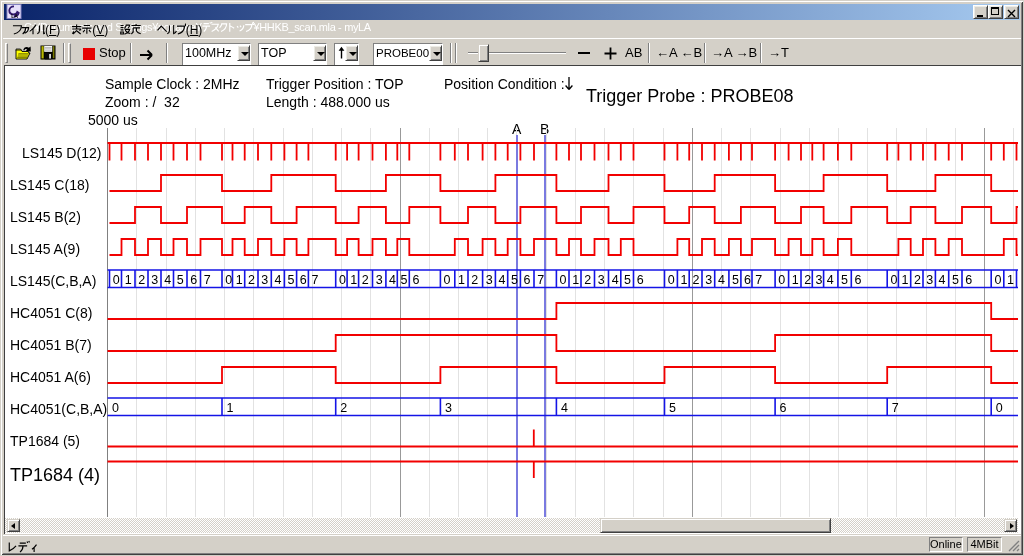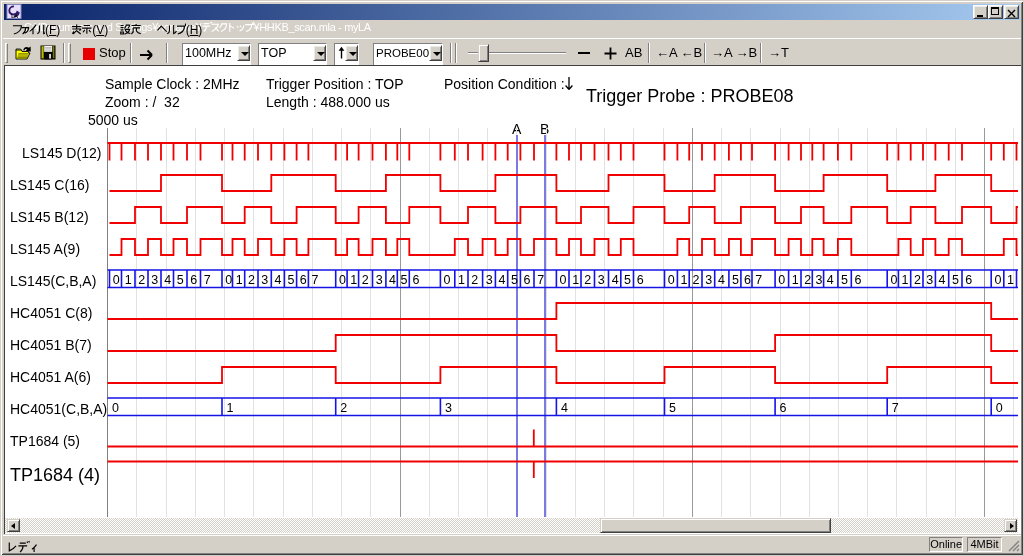--- a/index.html
+++ b/index.html
@@ -150,22 +150,22 @@
     <path d="M5 1 V13 M5 13.5 L1.6 9.5 M5 13.5 L8.4 9.5" stroke="#000" stroke-width="1.3" fill="none"></path>
   </svg>
 <div class="abs" style="left:586px;top:86px;font-size:18px;white-space:pre">Trigger Probe : PROBE08</div>
 <div class="abs" style="left:105px;top:94px;font-size:14px;white-space:pre">Zoom : /  32</div>
 <div class="abs" style="left:266px;top:94px;font-size:14px;white-space:pre">Length : 488.000 us</div>
 <div class="abs" style="left:88px;top:112px;font-size:14px">5000 us</div>
 <div class="abs" style="left:512px;top:121px;font-size:14px">A</div>
 <div class="abs" style="left:540px;top:121px;font-size:14px">B</div>
 
 <div class="abs" style="left:22px;top:145px;font-size:14px">LS145 D(12)</div>
-<div class="abs" style="left:10px;top:177px;font-size:14px">LS145 C(16)</div>
-<div class="abs" style="left:10px;top:209px;font-size:14px">LS145 B(12)</div>
+<div class="abs" style="left:10px;top:177px;font-size:14px">LS145 C(18)</div>
+<div class="abs" style="left:10px;top:209px;font-size:14px">LS145 B(2)</div>
 <div class="abs" style="left:10px;top:241px;font-size:14px">LS145 A(9)</div>
 <div class="abs" style="left:10px;top:273px;font-size:14px">LS145(C,B,A)</div>
 <div class="abs" style="left:10px;top:305px;font-size:14px">HC4051 C(8)</div>
 <div class="abs" style="left:10px;top:337px;font-size:14px">HC4051 B(7)</div>
 <div class="abs" style="left:10px;top:369px;font-size:14px">HC4051 A(6)</div>
 <div class="abs" style="left:10px;top:401px;font-size:14px">HC4051(C,B,A)</div>
 <div class="abs" style="left:10px;top:433px;font-size:14px">TP1684 (5)</div>
 <div class="abs" style="left:10px;top:465px;font-size:18px">TP1684 (4)</div>
 
 <svg style="position:absolute;left:0;top:0" width="1024" height="556" viewBox="0 0 1024 556">
@@ -270,17 +270,17 @@
  <div style="position:absolute;left:4.5px;top:2.5px;width:0;height:0;border:3.5px solid transparent;border-left:4px solid #000;border-right:none"></div>
   </div>
 <div class="abs btn3" style="left:600px;top:518px;width:231px;height:14.5px"></div>
 
 <div class="abs" style="left:3px;top:535px;width:1018px;height:18px;border-top:1px solid #fff"></div>
 <div class="abs" style="left:6px;top:537px;height:13px"><svg width="32.8" height="14.2" viewBox="0 -1.2 30.1 13" style="vertical-align:-2.7px" fill="none" stroke="#000" stroke-width="1.05" stroke-linecap="butt">
       <path d="M2.4 1 V8.8 C4.6 8 6.8 6.4 8.6 4.2" transform="translate(0.6 0)"></path>
       <path d="M2 1.6 H7.6 M0.8 4.2 H8.8 M5 4.4 C5 6.8 3.9 8.8 2.2 9.9 M8.6 0.2 L9.4 1.4 M10.2 -0.2 L11 1" transform="translate(10.6 0)"></path>
       <path d="M6.4 3 C5.2 4.8 3.8 6.2 2.2 7.2 M4.2 5.6 V9.8" transform="translate(21.6 0)"></path>
     </svg></div>
-<div class="abs" style="left:929px;top:537px;width:34px;height:15px;border:1px solid;border-color:#808080 #fff #fff #808080;font-size:11px;text-align:right;line-height:13.5px">Online</div>
+<div class="abs" style="left:929px;top:537px;width:34px;height:15px;border:1px solid;border-color:#808080 #fff #fff #808080;font-size:11px;text-align:left;line-height:13.5px">Online</div>
 <div class="abs" style="left:967px;top:537px;width:35px;height:15px;border:1px solid;border-color:#808080 #fff #fff #808080;font-size:11px;text-align:center;line-height:13.5px">4MBit</div>
 <svg class="abs" style="left:1008px;top:540px" width="12" height="12">
  <path d="M11 1 L1 11 M11 5 L5 11 M11 9 L9 11" stroke="#808080" stroke-width="1.3"></path>
   </svg>
 
 </body></html>

